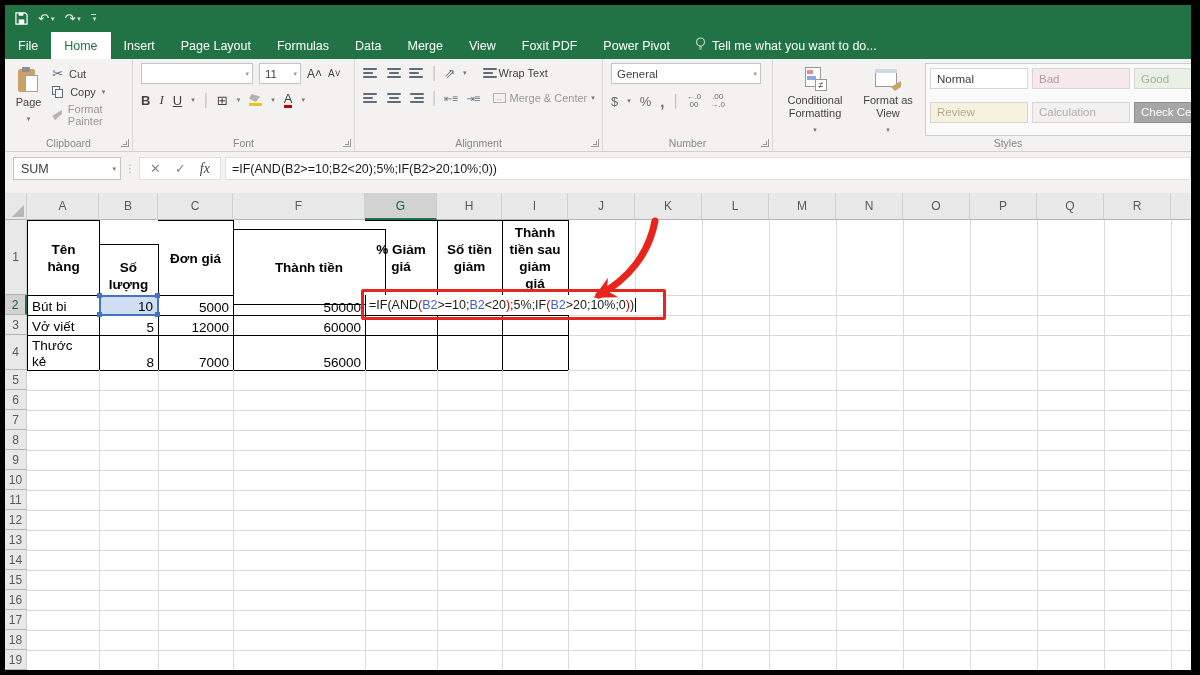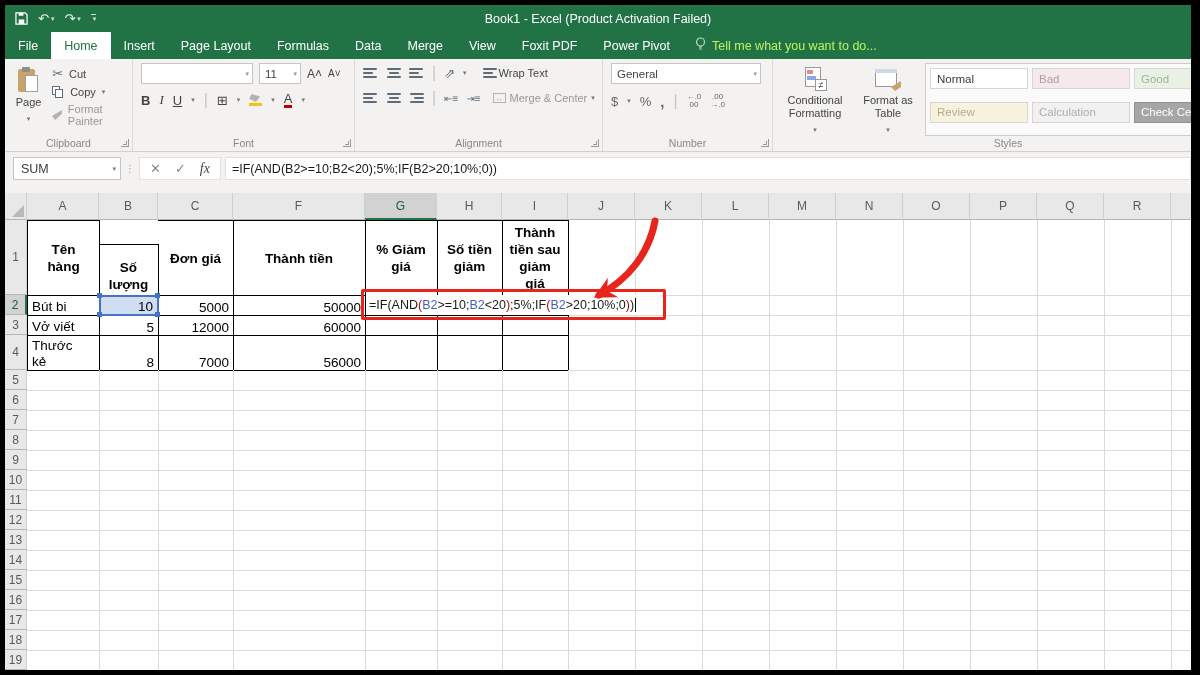--- a/index.html
+++ b/index.html
@@ -12,21 +12,21 @@
   .titlebar { height:27px; background:#217346; position:relative; display:flex; align-items:center; }
   .qat { display:flex; align-items:center; gap:10px; margin-left:10px; color:#fff; }
   .qat .qbtn { display:flex; align-items:center; font-size:13px; color:#e8f1ec; cursor:default; }
   .qat .car { font-size:7px; margin-left:2px; color:#cfe0d7; }
   .title { position:absolute; left:0; right:0; text-align:center; color:#fff; font-size:12.5px; }
 
   
   .tabrow { height:27px; background:#217346; display:flex; align-items:stretch; }
   .tab { padding:0 13px; display:flex; align-items:center; color:#fff; font-size:12.5px; white-space:nowrap; }
   .tab.active { background:#fff; color:#217346; }
-  .tellme { display:flex; align-items:center; gap:6px; margin-left:12px; color:#bef264; font-size:12.5px; }
+  .tellme { display:flex; align-items:center; gap:6px; margin-left:12px; color:#ffffff; font-size:12.5px; }
 
   
   .ribbon { height:93px; display:flex; background:#f3f2f1; border-bottom:1px solid #d2d0ce; position:relative; }
   .group { position:relative; border-right:1px solid #dcdad7; height:100%; flex:none; }
   .glabel { position:absolute; bottom:2px; left:0; right:0; text-align:center; font-size:10.5px; color:#8a8886; }
   .lau { position:absolute; right:3px; bottom:4px; width:8px; height:8px;
     border-right:1px solid #9c9a98; border-bottom:1px solid #9c9a98; }
   .lau:after { content:""; position:absolute; right:1px; bottom:1px; width:3px; height:3px;
     border-right:1px solid #9c9a98; border-bottom:1px solid #9c9a98; }
   .bigbtn { display:flex; flex-direction:column; align-items:center; justify-content:flex-start;
@@ -109,21 +109,20 @@
             <rect x="4" y="8" width="6" height="5" fill="#fff"></rect>
             <rect x="4" y="1" width="5" height="3" fill="#fff"></rect>
           </svg>
       </span>
       <span class="qbtn">↶<span class="car">▾</span></span>
       <span class="qbtn">↷<span class="car">▾</span></span>
       <span class="qbtn" style="border-top:1px solid #cfe0d7;">
           <span class="car">▾</span>
         </span>
     </div>
-    <div class="title">Book1 - Excel (Product Activation Failed)</div>
   </div>
 
   <div class="tabrow">
     <div id="tabs" style="display:flex;">
         <div class="tab">File</div>
         <div class="tab active">Home</div>
         <div class="tab">Insert</div>
         <div class="tab">Page Layout</div>
         <div class="tab">Formulas</div>
         <div class="tab">Data</div>
@@ -306,21 +305,21 @@
           </span>
           <span>Conditional Formatting</span>
             <span class="car">▾</span>
         </div>
         <div class="bigbtn" style="width:62px;">
           <span style="position:relative;width:26px;height:24px;">
             <span style="position:absolute;left:0;top:2px;width:22px;height:18px;border:1px solid #9a9896;background:#fff;"></span>
             <span style="position:absolute;left:0;top:2px;width:22px;height:4px;background:#cfd8e8;"></span>
             <span style="position:absolute;right:0;bottom:0;width:10px;height:10px;background:#c9a36a;clip-path:polygon(100% 0,100% 60%,40% 100%,0 60%);"></span>
           </span>
-          <span>Format as Table</span>
+          <span>Format as View</span>
             <span class="car">▾</span>
         </div>
         <div class="chipbox" id="stylechips" style="margin-top:2px;">
             <div class="chip normal">Normal</div>
             <div class="chip bad">Bad</div>
             <div class="chip good">Good</div>
             <div class="chip neutral">Review</div>
             <div class="chip calculation">Calculation</div>
             <div class="chip check-cell">Check Cell</div>
           </div>
@@ -362,21 +361,21 @@
         <div class="hdr" style="left: 965px; top: 0px; width: 67px; height: 27px;">P</div>
         <div class="hdr" style="left: 1032px; top: 0px; width: 67px; height: 27px;">Q</div>
         <div class="hdr" style="left: 1099px; top: 0px; width: 67px; height: 27px;">R</div>
         <div class="hdr" style="left: 1166px; top: 0px; width: 23px; height: 27px;"></div>
         <div class="hdr" style="left: 0px; top: 27px; width: 22px; height: 75px;">1</div>
         <div class="cell tb top lft th" style="left: 22px; top: 27px; width: 73px; height: 76px;">Tên
 hàng</div>
         <div class="cell tb top th" style="left: 94px; top: 27px; width: 60px; height: 64px; margin-top: 24px;">Số
 lượng</div>
         <div class="cell tb top th" style="left: 153px; top: 27px; width: 76px; height: 76px;">Đơn giá</div>
-        <div class="cell tb top th" style="left: 228px; top: 27px; width: 133px; height: 76px;">Thành tiền</div>
+        <div class="cell tb top th" style="left: 228px; top: 36px; width: 153px; height: 76px;">Thành tiền</div>
         <div class="cell tb top th" style="left: 360px; top: 27px; width: 73px; height: 76px;">% Giảm
 giá</div>
         <div class="cell tb top th" style="left: 432px; top: 27px; width: 66px; height: 76px;">Số tiền
 giảm</div>
         <div class="cell tb top th" style="left: 497px; top: 27px; width: 67px; height: 76px;">Thành
 tiền sau
 giảm
 giá</div>
         <div class="cell num" style="left: 563px; top: 27px; width: 68px; height: 76px;"></div>
         <div class="cell num" style="left: 630px; top: 27px; width: 68px; height: 76px;"></div>

